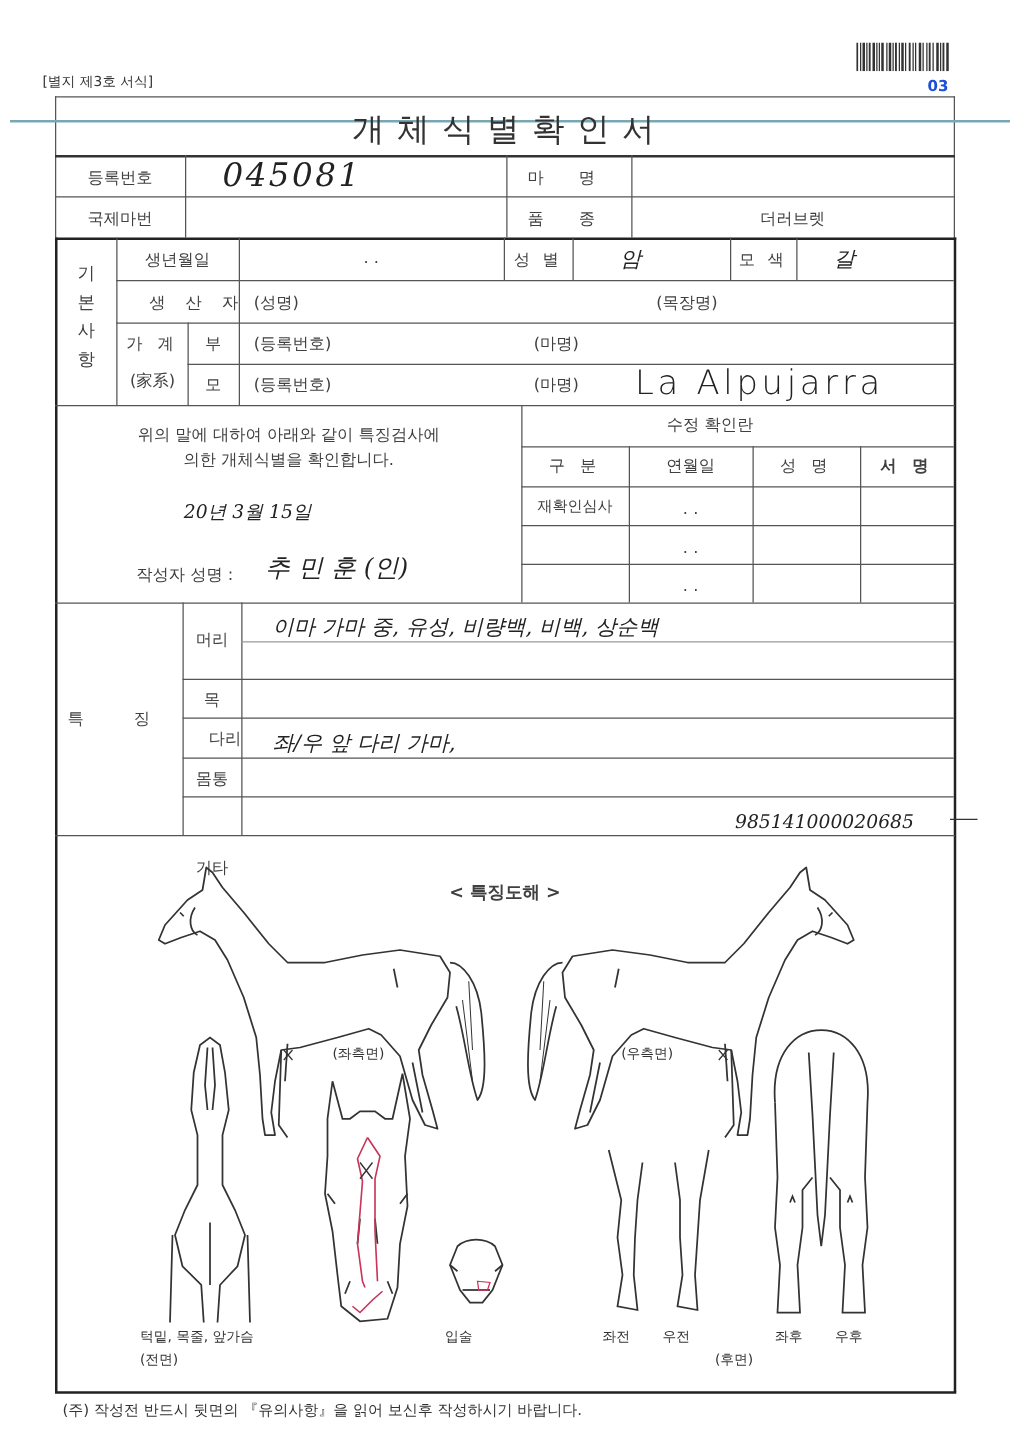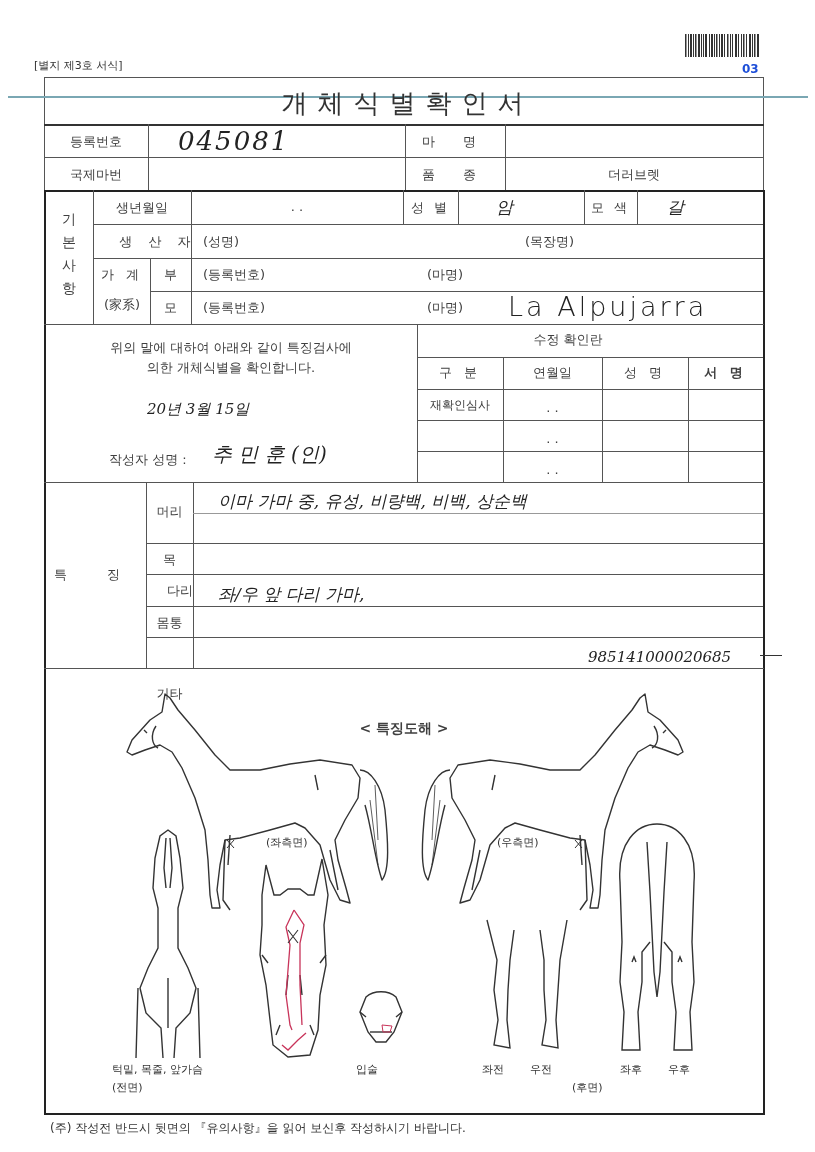--- a/index.html
+++ b/index.html
@@ -172,21 +172,21 @@
 <div class="cell-text" style="left:146px;top:551px;width:47px;">목</div>
 <div class="hand" style="left:218px;top:548px;font-size:17px;"></div>
 <div class="cell-text" style="left:146px;top:582px;width:47px;text-align:right;">다리</div>
 <div class="hand" style="left:218px;top:583px;font-size:17px;">좌/우 앞 다리 가마,</div>
 <div class="cell-text" style="left:146px;top:614px;width:47px;">몸통</div>
 <div class="hand" style="left:218px;top:611px;font-size:17px;"></div>
 <div class="cell-text" style="left:146px;top:645px;width:47px;margin-top:40px;">기타</div>
 <div class="hand" style="left:588px;top:648px;font-size:15px;">985141000020685</div>
 <div class="hline" style="left:760px;top:655px;width:22px;background:#333;"></div>
 
-<div class="cell-text" style="left:44px;top:720px;width:720px;font-weight:bold;font-size:14px;">&lt; 특징도해 &gt;</div>
+<div class="cell-text" style="left:44px;top:705px;width:720px;font-weight:bold;font-size:14px;">&lt; 특징도해 &gt;</div>
 
 <svg class="horse" style="left:120px;top:690px;" width="285" height="230" viewBox="0 0 285 230">
   <g fill="none" stroke="#333" stroke-width="1.4" stroke-linejoin="round">
     <path d="M45 4 L42 22 L30 30 L12 50 L7 62 L12 65 L25 60 L40 55 L52 62 L62 78 L75 108 L85 140 L88 170 L90 205 L92 218 L100 218 L97 200 L100 175 L105 150 L120 148 L150 140 L175 133 L185 138 L200 155 L210 190 L220 210 L230 213 L226 198 L218 170 L215 150 L225 130 L238 108 L240 88 L232 75 L200 70 L170 74 L140 80 L110 80 L95 65 L75 40 L58 20 L50 8 Z"></path>
     <path d="M240 80 C250 80 262 95 265 120 C268 150 270 180 262 190 C255 170 252 140 245 115"></path>
     <path d="M255 95 L258 150 M250 110 L258 175" stroke-width="0.8"></path>
     <path d="M24 40 L27 43 M36 36 C30 45 32 55 38 58"></path>
     <path d="M195 85 L198 100"></path>
     <path d="M105 150 L104 180 L103 210 L110 220 M210 160 L218 200"></path>
     <path d="M110 145 L108 175"></path>

